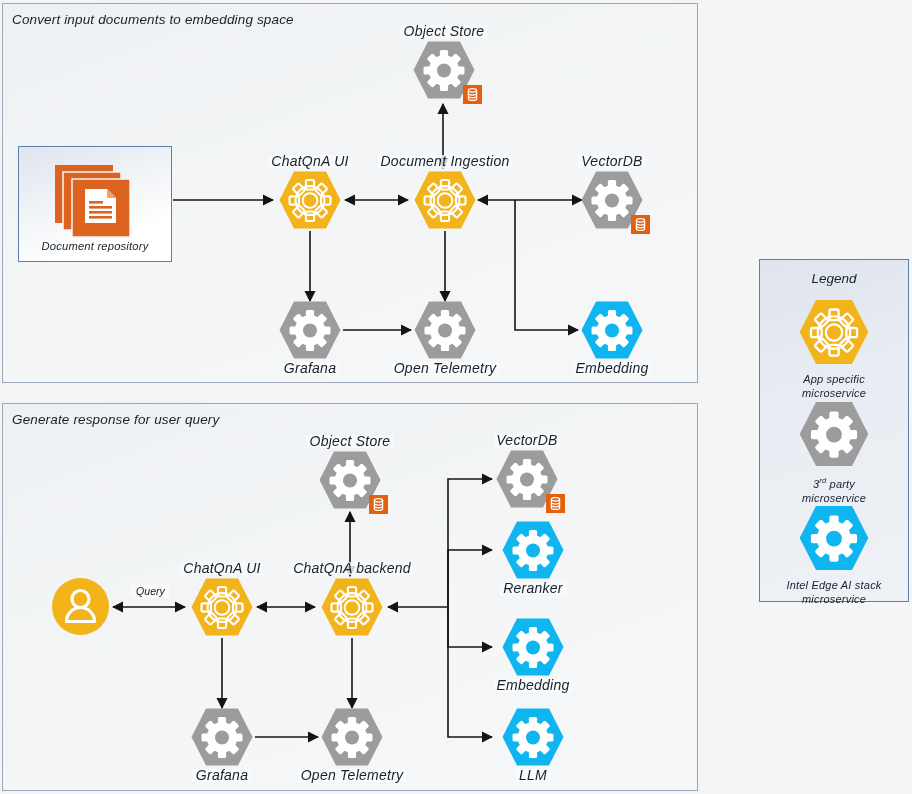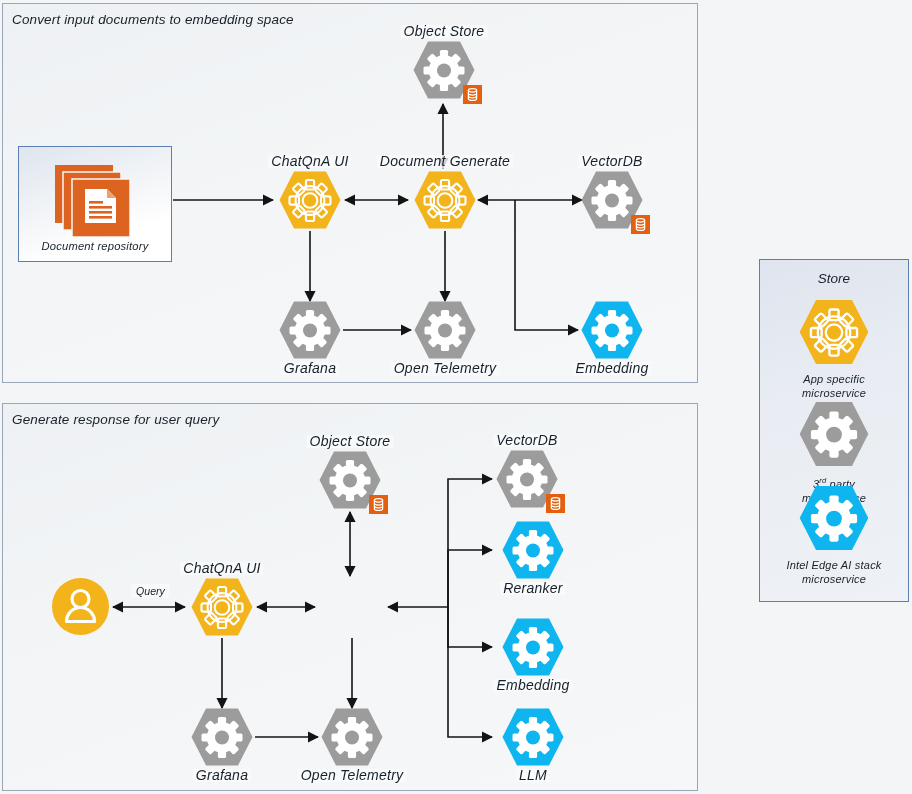--- a/index.html
+++ b/index.html
@@ -325,21 +325,21 @@
               <rect x="-4.1" y="-20.5" width="8.2" height="9.5" rx="1.6" transform="rotate(135) "></rect>
               <rect x="-4.1" y="-20.5" width="8.2" height="9.5" rx="1.6" transform="rotate(180) "></rect>
               <rect x="-4.1" y="-20.5" width="8.2" height="9.5" rx="1.6" transform="rotate(225) "></rect>
               <rect x="-4.1" y="-20.5" width="8.2" height="9.5" rx="1.6" transform="rotate(270) "></rect>
               <rect x="-4.1" y="-20.5" width="8.2" height="9.5" rx="1.6" transform="rotate(315) "></rect>
            <circle r="14.4"></circle>
            <circle r="7.3"></circle>
          </g>
        </g>
           </svg></div>
-      <div class="node-label label-above">Document Generate</div>
+      <div class="node-label label-above">Document Ingestion</div>
     </div>
   <div class="node" style="left:580px; top:170px;">
       <div class="hexwrap"><svg width="64" height="60" viewBox="0 0 64 60">
             <polygon points="16,1.5 48,1.5 62.5,30 48,58.5 16,58.5 1.5,30" fill="#9C9C9C"></polygon>
             <g transform="translate(32,30.5)">
          <g fill="#ffffff">
               <rect x="-4.1" y="-20.5" width="8.2" height="9.5" rx="1.6" transform="rotate(0) "></rect>
               <rect x="-4.1" y="-20.5" width="8.2" height="9.5" rx="1.6" transform="rotate(45) "></rect>
               <rect x="-4.1" y="-20.5" width="8.2" height="9.5" rx="1.6" transform="rotate(90) "></rect>
               <rect x="-4.1" y="-20.5" width="8.2" height="9.5" rx="1.6" transform="rotate(135) "></rect>
@@ -464,20 +464,40 @@
               <rect x="-4.1" y="-20.5" width="8.2" height="9.5" rx="1.6" transform="rotate(225) "></rect>
               <rect x="-4.1" y="-20.5" width="8.2" height="9.5" rx="1.6" transform="rotate(270) "></rect>
               <rect x="-4.1" y="-20.5" width="8.2" height="9.5" rx="1.6" transform="rotate(315) "></rect>
            <circle r="14.4"></circle>
            <circle r="7.3"></circle>
          </g>
        </g>
           </svg></div>
       <div class="node-label label-above">ChatQnA UI</div>
     </div>
+  <div class="node" style="left:320px; top:577px;">
+      <div class="hexwrap"><svg width="64" height="60" viewBox="0 0 64 60">
+            <polygon points="16,1.5 48,1.5 62.5,30 48,58.5 16,58.5 1.5,30" fill="#F2B31B"></polygon>
+            <g fill="none" stroke="#ffffff" stroke-width="2.1" stroke-linejoin="round">
+         <g transform="translate(32,30.5)">
+              <rect x="-4.1" y="-20.5" width="8.2" height="9.5" rx="1.6" transform="rotate(0) "></rect>
+              <rect x="-4.1" y="-20.5" width="8.2" height="9.5" rx="1.6" transform="rotate(45) "></rect>
+              <rect x="-4.1" y="-20.5" width="8.2" height="9.5" rx="1.6" transform="rotate(90) "></rect>
+              <rect x="-4.1" y="-20.5" width="8.2" height="9.5" rx="1.6" transform="rotate(135) "></rect>
+              <rect x="-4.1" y="-20.5" width="8.2" height="9.5" rx="1.6" transform="rotate(180) "></rect>
+              <rect x="-4.1" y="-20.5" width="8.2" height="9.5" rx="1.6" transform="rotate(225) "></rect>
+              <rect x="-4.1" y="-20.5" width="8.2" height="9.5" rx="1.6" transform="rotate(270) "></rect>
+              <rect x="-4.1" y="-20.5" width="8.2" height="9.5" rx="1.6" transform="rotate(315) "></rect>
+           <circle r="14.4"></circle>
+           <circle r="7.3"></circle>
+         </g>
+       </g>
+          </svg></div>
+      <div class="node-label label-above">ChatQnA backend</div>
+    </div>
   <div class="node" style="left:495px; top:449px;">
       <div class="hexwrap"><svg width="64" height="60" viewBox="0 0 64 60">
             <polygon points="16,1.5 48,1.5 62.5,30 48,58.5 16,58.5 1.5,30" fill="#9C9C9C"></polygon>
             <g transform="translate(32,30.5)">
          <g fill="#ffffff">
               <rect x="-4.1" y="-20.5" width="8.2" height="9.5" rx="1.6" transform="rotate(0) "></rect>
               <rect x="-4.1" y="-20.5" width="8.2" height="9.5" rx="1.6" transform="rotate(45) "></rect>
               <rect x="-4.1" y="-20.5" width="8.2" height="9.5" rx="1.6" transform="rotate(90) "></rect>
               <rect x="-4.1" y="-20.5" width="8.2" height="9.5" rx="1.6" transform="rotate(135) "></rect>
               <rect x="-4.1" y="-20.5" width="8.2" height="9.5" rx="1.6" transform="rotate(180) "></rect>
@@ -594,21 +614,21 @@
               <rect x="-4.1" y="-20.5" width="8.2" height="9.5" rx="1.6" transform="rotate(315) "></rect>
             </g>
          <circle r="15.2" fill="#ffffff"></circle>
          <circle r="7.0" fill="#9C9C9C"></circle>
        </g>
           </svg></div>
       <div class="node-label label-below">Open Telemetry</div>
     </div>
 
   <div id="legend">
-    <div class="legend-title">Store</div>
+    <div class="legend-title">Legend</div>
     <div class="legend-item" id="legend-item-0" style="top:38px;">
         <div><svg width="72" height="68" viewBox="0 0 64 60">
             <polygon points="16,1.5 48,1.5 62.5,30 48,58.5 16,58.5 1.5,30" fill="#F2B31B"></polygon>
             <g fill="none" stroke="#ffffff" stroke-width="2.1" stroke-linejoin="round">
          <g transform="translate(32,30.5)">
                 <rect x="-4.1" y="-20.5" width="8.2" height="9.5" rx="1.6" transform="rotate(0) "></rect>
                 <rect x="-4.1" y="-20.5" width="8.2" height="9.5" rx="1.6" transform="rotate(45) "></rect>
                 <rect x="-4.1" y="-20.5" width="8.2" height="9.5" rx="1.6" transform="rotate(90) "></rect>
                 <rect x="-4.1" y="-20.5" width="8.2" height="9.5" rx="1.6" transform="rotate(135) "></rect>
                 <rect x="-4.1" y="-20.5" width="8.2" height="9.5" rx="1.6" transform="rotate(180) "></rect>
@@ -635,21 +655,21 @@
                 <rect x="-4.1" y="-20.5" width="8.2" height="9.5" rx="1.6" transform="rotate(225) "></rect>
                 <rect x="-4.1" y="-20.5" width="8.2" height="9.5" rx="1.6" transform="rotate(270) "></rect>
                 <rect x="-4.1" y="-20.5" width="8.2" height="9.5" rx="1.6" transform="rotate(315) "></rect>
               </g>
          <circle r="15.2" fill="#ffffff"></circle>
          <circle r="7.0" fill="#9C9C9C"></circle>
        </g>
           </svg></div>
         <div class="legend-caption">3<sup>rd</sup> party<br>microservice</div>
       </div>
-    <div class="legend-item" id="legend-item-2" style="top:224px;text-align:center;">
+    <div class="legend-item" id="legend-item-2" style="top:244px;text-align:center;">
         <div><svg width="72" height="68" viewBox="0 0 64 60">
             <polygon points="16,1.5 48,1.5 62.5,30 48,58.5 16,58.5 1.5,30" fill="#0FB5EF"></polygon>
             <g transform="translate(32,30.5)">
          <g fill="#ffffff">
                 <rect x="-4.1" y="-20.5" width="8.2" height="9.5" rx="1.6" transform="rotate(0) "></rect>
                 <rect x="-4.1" y="-20.5" width="8.2" height="9.5" rx="1.6" transform="rotate(45) "></rect>
                 <rect x="-4.1" y="-20.5" width="8.2" height="9.5" rx="1.6" transform="rotate(90) "></rect>
                 <rect x="-4.1" y="-20.5" width="8.2" height="9.5" rx="1.6" transform="rotate(135) "></rect>
                 <rect x="-4.1" y="-20.5" width="8.2" height="9.5" rx="1.6" transform="rotate(180) "></rect>
                 <rect x="-4.1" y="-20.5" width="8.2" height="9.5" rx="1.6" transform="rotate(225) "></rect>

